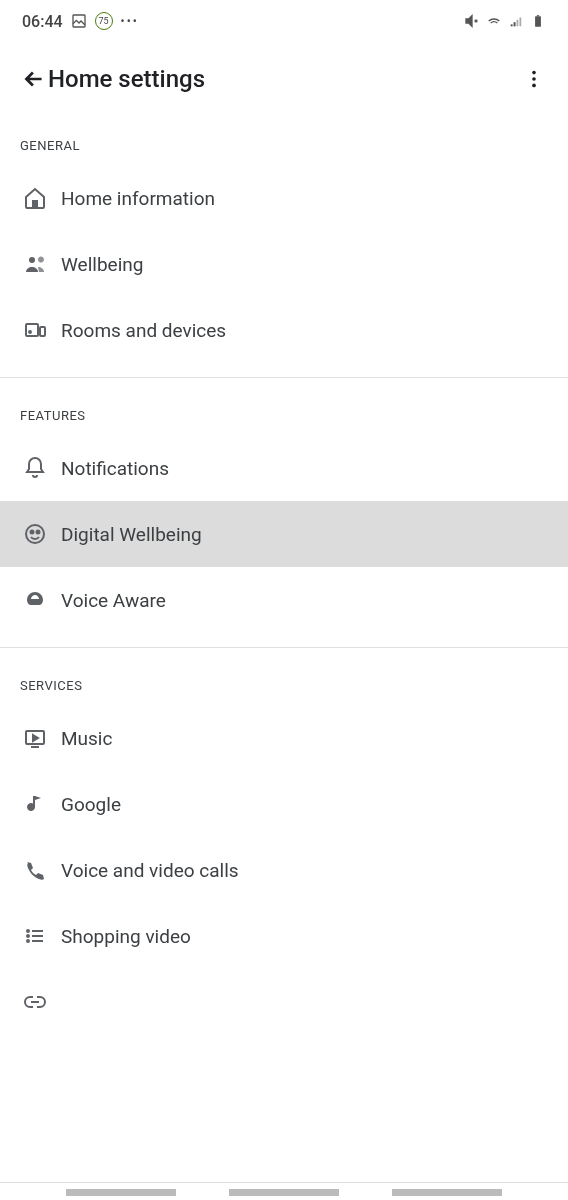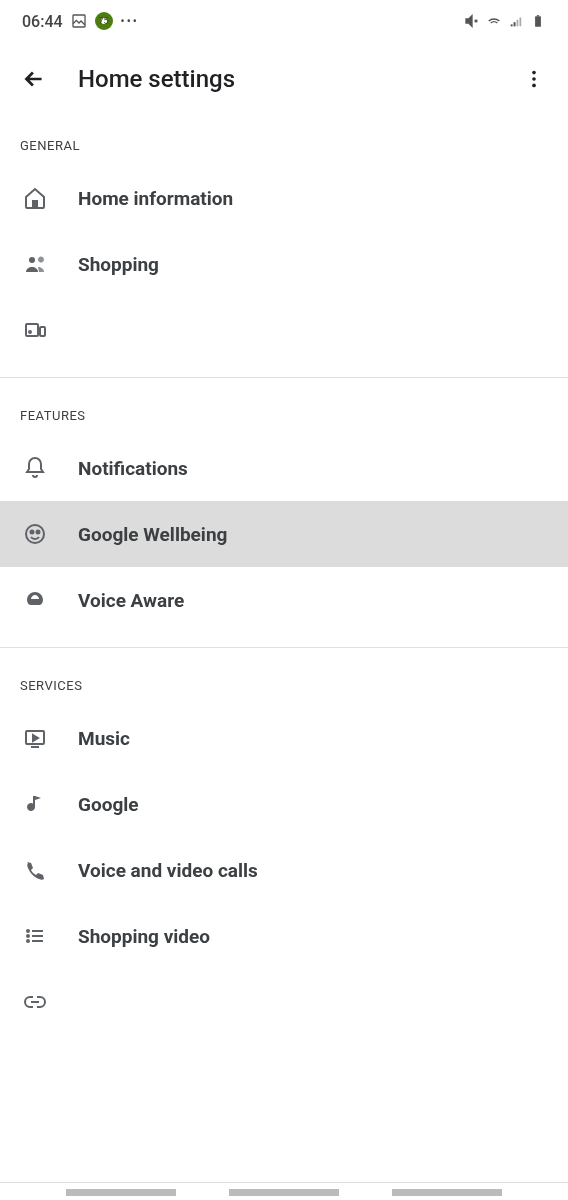--- a/index.html
+++ b/index.html
@@ -19,33 +19,32 @@
       align-items: center;
       padding: 0 22px;
       font-size: 16px;
       color: #444;
     }
     .status-left { display: flex; align-items: center; gap: 8px; }
     .status-right { display: flex; align-items: center; gap: 6px; }
     .status-time { font-weight: 500; }
     .status-icon { width: 16px; height: 16px; display: flex; align-items: center; justify-content: center; }
     .badge-75 {
-      border: 6px solid #4d7c0f;
+      border: 1px solid #4d7c0f;
       border-radius: 50%;
       width: 18px; height: 18px;
       font-size: 9px;
       display: flex; align-items: center; justify-content: center;
     }
     .dots { letter-spacing: 2px; font-size: 12px; }
     .header {
       height: 74px;
       display: flex;
       align-items: center;
       padding: 0 20px;
-      gap: 30px;
     }
     .back-btn {
       width: 28px; height: 28px;
       display: flex; align-items: center; justify-content: center;
       cursor: pointer;
     }
     .header-title {
       font-size: 24px;
       font-weight: 500;
       color: #202124;
@@ -62,23 +61,22 @@
       letter-spacing: 0.5px;
       color: #3c4043;
       padding: 22px 20px 12px;
       text-transform: uppercase;
     }
     .list-item {
       display: flex;
       align-items: center;
       height: 66px;
       padding: 0 22px;
-      gap: 30px;
+      gap: 13px;
       cursor: pointer;
-      font-weight: bold;
     }
     .list-item.highlighted {
       background: #dcdcdc;
     }
     .item-icon {
       width: 26px; height: 26px;
       display: flex; align-items: center; justify-content: center;
       color: #5f6368;
       flex-shrink: 0;
     }
@@ -192,31 +190,32 @@
 
 <div class="list-item">
   <span class="item-icon">
     <svg viewBox="0 0 24 24" width="24" height="24" fill="#5f6368">
         <circle cx="9" cy="8" r="3"></circle>
         <path d="M15 8a3 3 0 100-1 3 3 0 000 1z" opacity="0.7"></path>
         <path d="M3 20c0-3 3-5 6-5s6 2 6 5H3z"></path>
         <path d="M15 15c3 0 6 2 6 5h-5" opacity="0.7"></path>
       </svg>
   </span>
-  <span class="item-label">Shopping</span>
+  <span class="item-label">Wellbeing</span>
 </div>
 
 <div class="list-item">
   <span class="item-icon">
     <svg viewBox="0 0 24 24" width="24" height="24" fill="none" stroke="#5f6368" stroke-width="2">
         <rect x="3" y="6" width="12" height="12" rx="1"></rect>
         <rect x="17" y="9" width="5" height="9" rx="1"></rect>
         <circle cx="7" cy="14" r="1" fill="#5f6368"></circle>
       </svg>
   </span>
+  <span class="item-label">Rooms and devices</span>
 </div>
 
 <div class="divider"></div>
 
 <div class="section-header features">FEATURES</div>
 
 <div class="list-item">
   <span class="item-icon">
     <svg viewBox="0 0 24 24" width="24" height="24" fill="none" stroke="#5f6368" stroke-width="2">
         <path d="M6 8a6 6 0 0112 0v5l2 3H4l2-3V8zM10 19a2 2 0 004 0"></path>
@@ -227,21 +226,21 @@
 
 <div class="list-item highlighted">
   <span class="item-icon">
     <svg viewBox="0 0 24 24" width="24" height="24" fill="none" stroke="#5f6368" stroke-width="2">
         <circle cx="12" cy="12" r="9"></circle>
         <circle cx="9" cy="10" r="1.5" fill="#5f6368"></circle>
         <circle cx="15" cy="10" r="1.5" fill="#5f6368"></circle>
         <path d="M8 15c1 1.5 2.5 2 4 2s3-.5 4-2"></path>
       </svg>
   </span>
-  <span class="item-label">Google Wellbeing</span>
+  <span class="item-label">Digital Wellbeing</span>
 </div>
 
 <div class="list-item">
   <span class="item-icon">
     <svg viewBox="0 0 24 24" width="24" height="24" fill="#5f6368">
         <path d="M12 4c-4 0-8 3-8 8 0 3 2 5 4 5h8c2 0 4-2 4-5 0-5-4-8-8-8zm0 3c2 0 4 2 4 4H8c0-2 2-4 4-4z"></path>
       </svg>
   </span>
   <span class="item-label">Voice Aware</span>
 </div>

